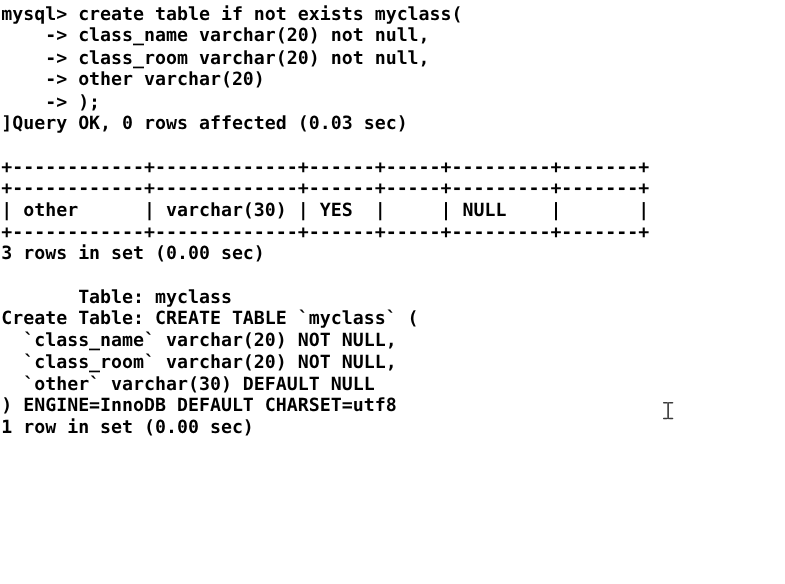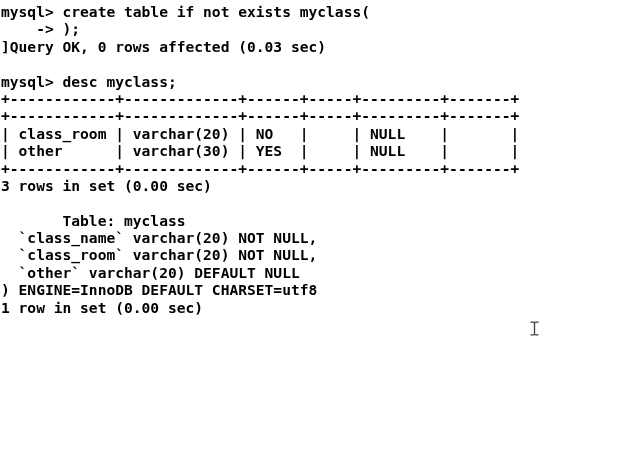--- a/index.html
+++ b/index.html
@@ -34,35 +34,37 @@
     pointer-events: none;
   }
 </style>
 </head>
 <body>
 
 <div class="terminal" style="background: rgb(255, 255, 255); color: rgb(0, 0, 0);">
 
   <div>
       <div class="line">mysql&gt; create table if not exists myclass(</div>
+      <div class="line">    -&gt; class_name varchar(20) not null,</div>
+      <div class="line">    -&gt; class_room varchar(20) not null,</div>
+      <div class="line">    -&gt; other varchar(20)</div>
       <div class="line">    -&gt; );</div>
       <div class="line">]Query OK, 0 rows affected (0.03 sec)</div>
       <div class="line"></div>
-      <div class="line">mysql&gt; desc myclass;</div>
       <div class="line">+------------+-------------+------+-----+---------+-------+</div>
       <div class="line">+------------+-------------+------+-----+---------+-------+</div>
-      <div class="line">| class_room | varchar(20) | NO   |     | NULL    |       |</div>
       <div class="line">| other      | varchar(30) | YES  |     | NULL    |       |</div>
       <div class="line">+------------+-------------+------+-----+---------+-------+</div>
       <div class="line">3 rows in set (0.00 sec)</div>
       <div class="line"></div>
       <div class="line">       Table: myclass</div>
+      <div class="line">Create Table: CREATE TABLE `myclass` (</div>
       <div class="line">  `class_name` varchar(20) NOT NULL,</div>
       <div class="line">  `class_room` varchar(20) NOT NULL,</div>
-      <div class="line">  `other` varchar(20) DEFAULT NULL</div>
+      <div class="line">  `other` varchar(30) DEFAULT NULL</div>
       <div class="line">) ENGINE=InnoDB DEFAULT CHARSET=utf8</div>
       <div class="line">1 row in set (0.00 sec)</div>
     </div>
 
   <svg class="ibeam-cursor" viewBox="0 0 11 15" width="11" height="15">
     <path d="M2 1.2 H4.3 M9 1.2 H6.7 M5.5 1.2 V13.8 M2 13.8 H4.3 M9 13.8 H6.7" stroke="#3a3a3a" stroke-width="1.3" fill="none" stroke-linecap="round"></path>
   </svg>
 </div>
 
 </body></html>

